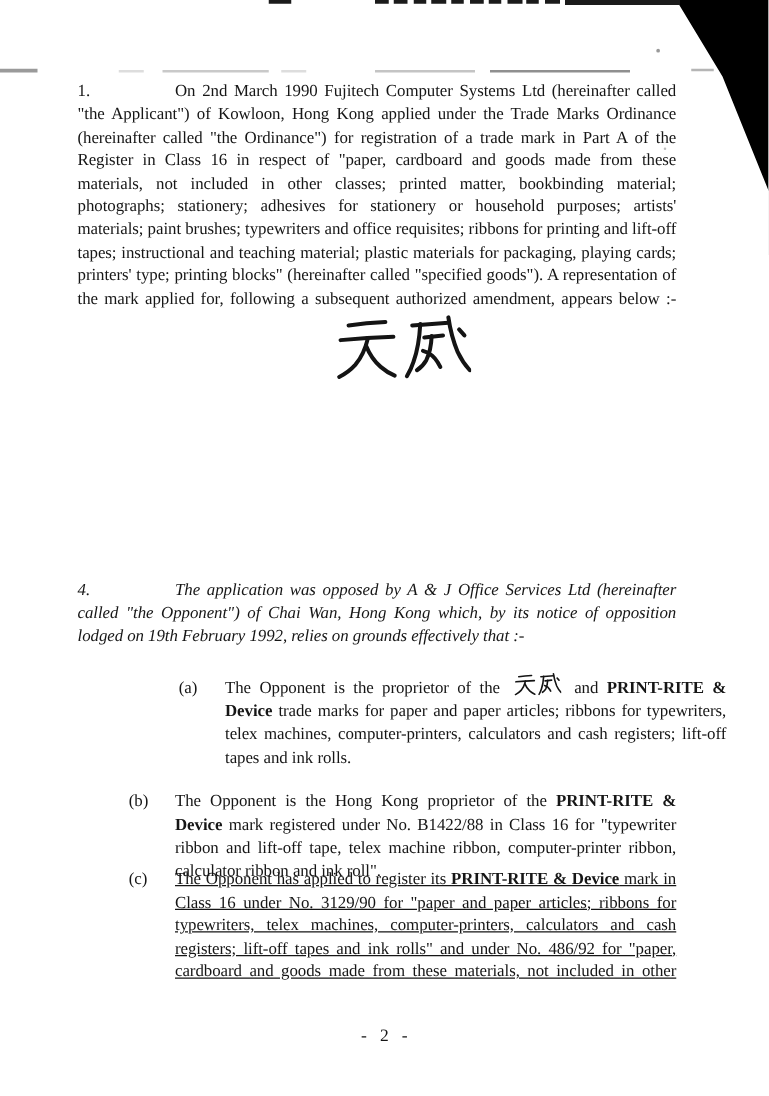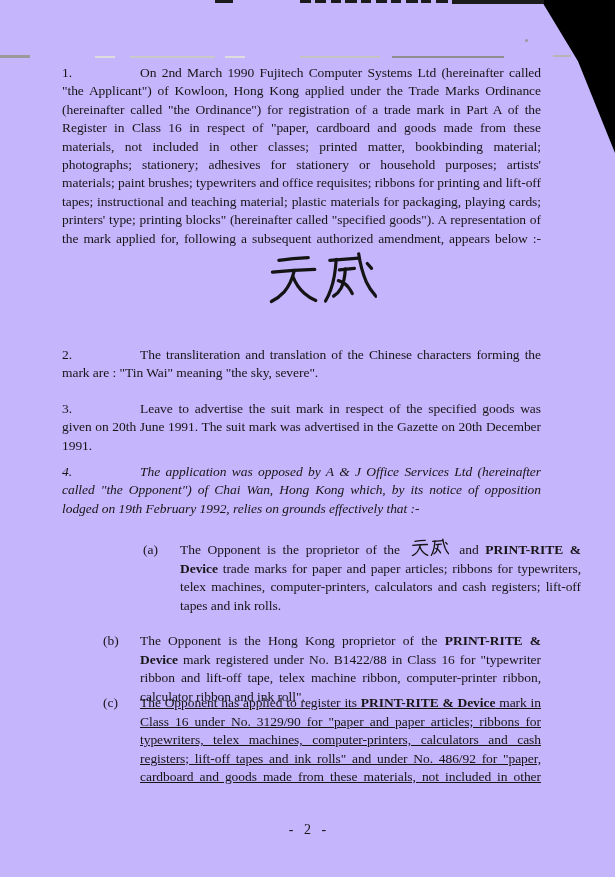--- a/index.html
+++ b/index.html
@@ -1,20 +1,20 @@
 <!DOCTYPE html>
 <html><head>
 <meta charset="utf-8">
 <style>
   html,body{margin:0;padding:0;background:#e8e8e8;}
   .page{
     position:relative;
     width:615px;height:877px;
     margin:0 auto;
-    background:#c4b5fd;
+    background:#ffffff;
     overflow:hidden;
     font-family:"Liberation Serif", serif;
     color:#161616;
   }
   
   .corner{
     position:absolute;top:0;left:541px;width:74px;height:153px;
     background:#000;
     clip-path:polygon(0 0,100% 0,100% 100%,50% 40%,0 0);
   }
@@ -105,27 +105,21 @@
     <span class="num">1.</span><span>On 2nd March 1990 Fujitech Computer Systems Ltd (hereinafter called "the Applicant") of Kowloon, Hong Kong applied under the Trade Marks Ordinance (hereinafter called "the Ordinance") for registration of a trade mark in Part A of the Register in Class 16 in respect of "paper, cardboard and goods made from these materials, not included in other classes; printed matter, bookbinding material; photographs; stationery; adhesives for stationery or household purposes; artists' materials; paint brushes; typewriters and office requisites; ribbons for printing and lift-off tapes; instructional and teaching material; plastic materials for packaging, playing cards; printers' type; printing blocks" (hereinafter called "specified goods").  A representation of the mark applied for, following a subsequent authorized amendment, appears below :-</span>
   </div>
 
   <div class="mark" aria-label="天威">
     <svg width="112" height="56" viewBox="0 0 205 100" stroke-width="6">
       <use href="#g-tian" x="0" y="0" width="98" height="98"></use>
       <use href="#g-wei" x="105" y="0" width="98" height="98"></use>
     </svg>
   </div>
 
-  <div class="para" style="top:346px;">
-    <span class="num">2.</span><span>The transliteration and translation of the Chinese characters forming the mark are : "Tin Wai" meaning "the sky, severe".</span>
-  </div>
 
-  <div class="para" style="top:400px;">
-    <span class="num">3.</span><span>Leave to advertise the suit mark in respect of the specified goods was given on 20th June 1991.    The suit mark was advertised in the Gazette on 20th December 1991.</span>
-  </div>
 
   <div class="para" style="top:463px;font-style:italic;">
     <span class="num">4.</span><span>The application was opposed by A &amp; J Office Services Ltd (hereinafter called "the Opponent") of Chai Wan, Hong Kong which, by its notice of opposition lodged on 19th February 1992, relies on grounds effectively that :-</span>
   </div>
 
   <div class="sub" style="top:538px;margin-left:40px;">
     <p class="body">
       <span class="lbl">(a)</span><span>The Opponent is the proprietor of the </span><svg class="inline-mark" width="40" height="19" viewBox="0 0 205 100" stroke-width="7" aria-label="天威">
           <use href="#g-tian" x="0" y="0" width="98" height="98"></use>
           <use href="#g-wei" x="105" y="0" width="98" height="98"></use>

